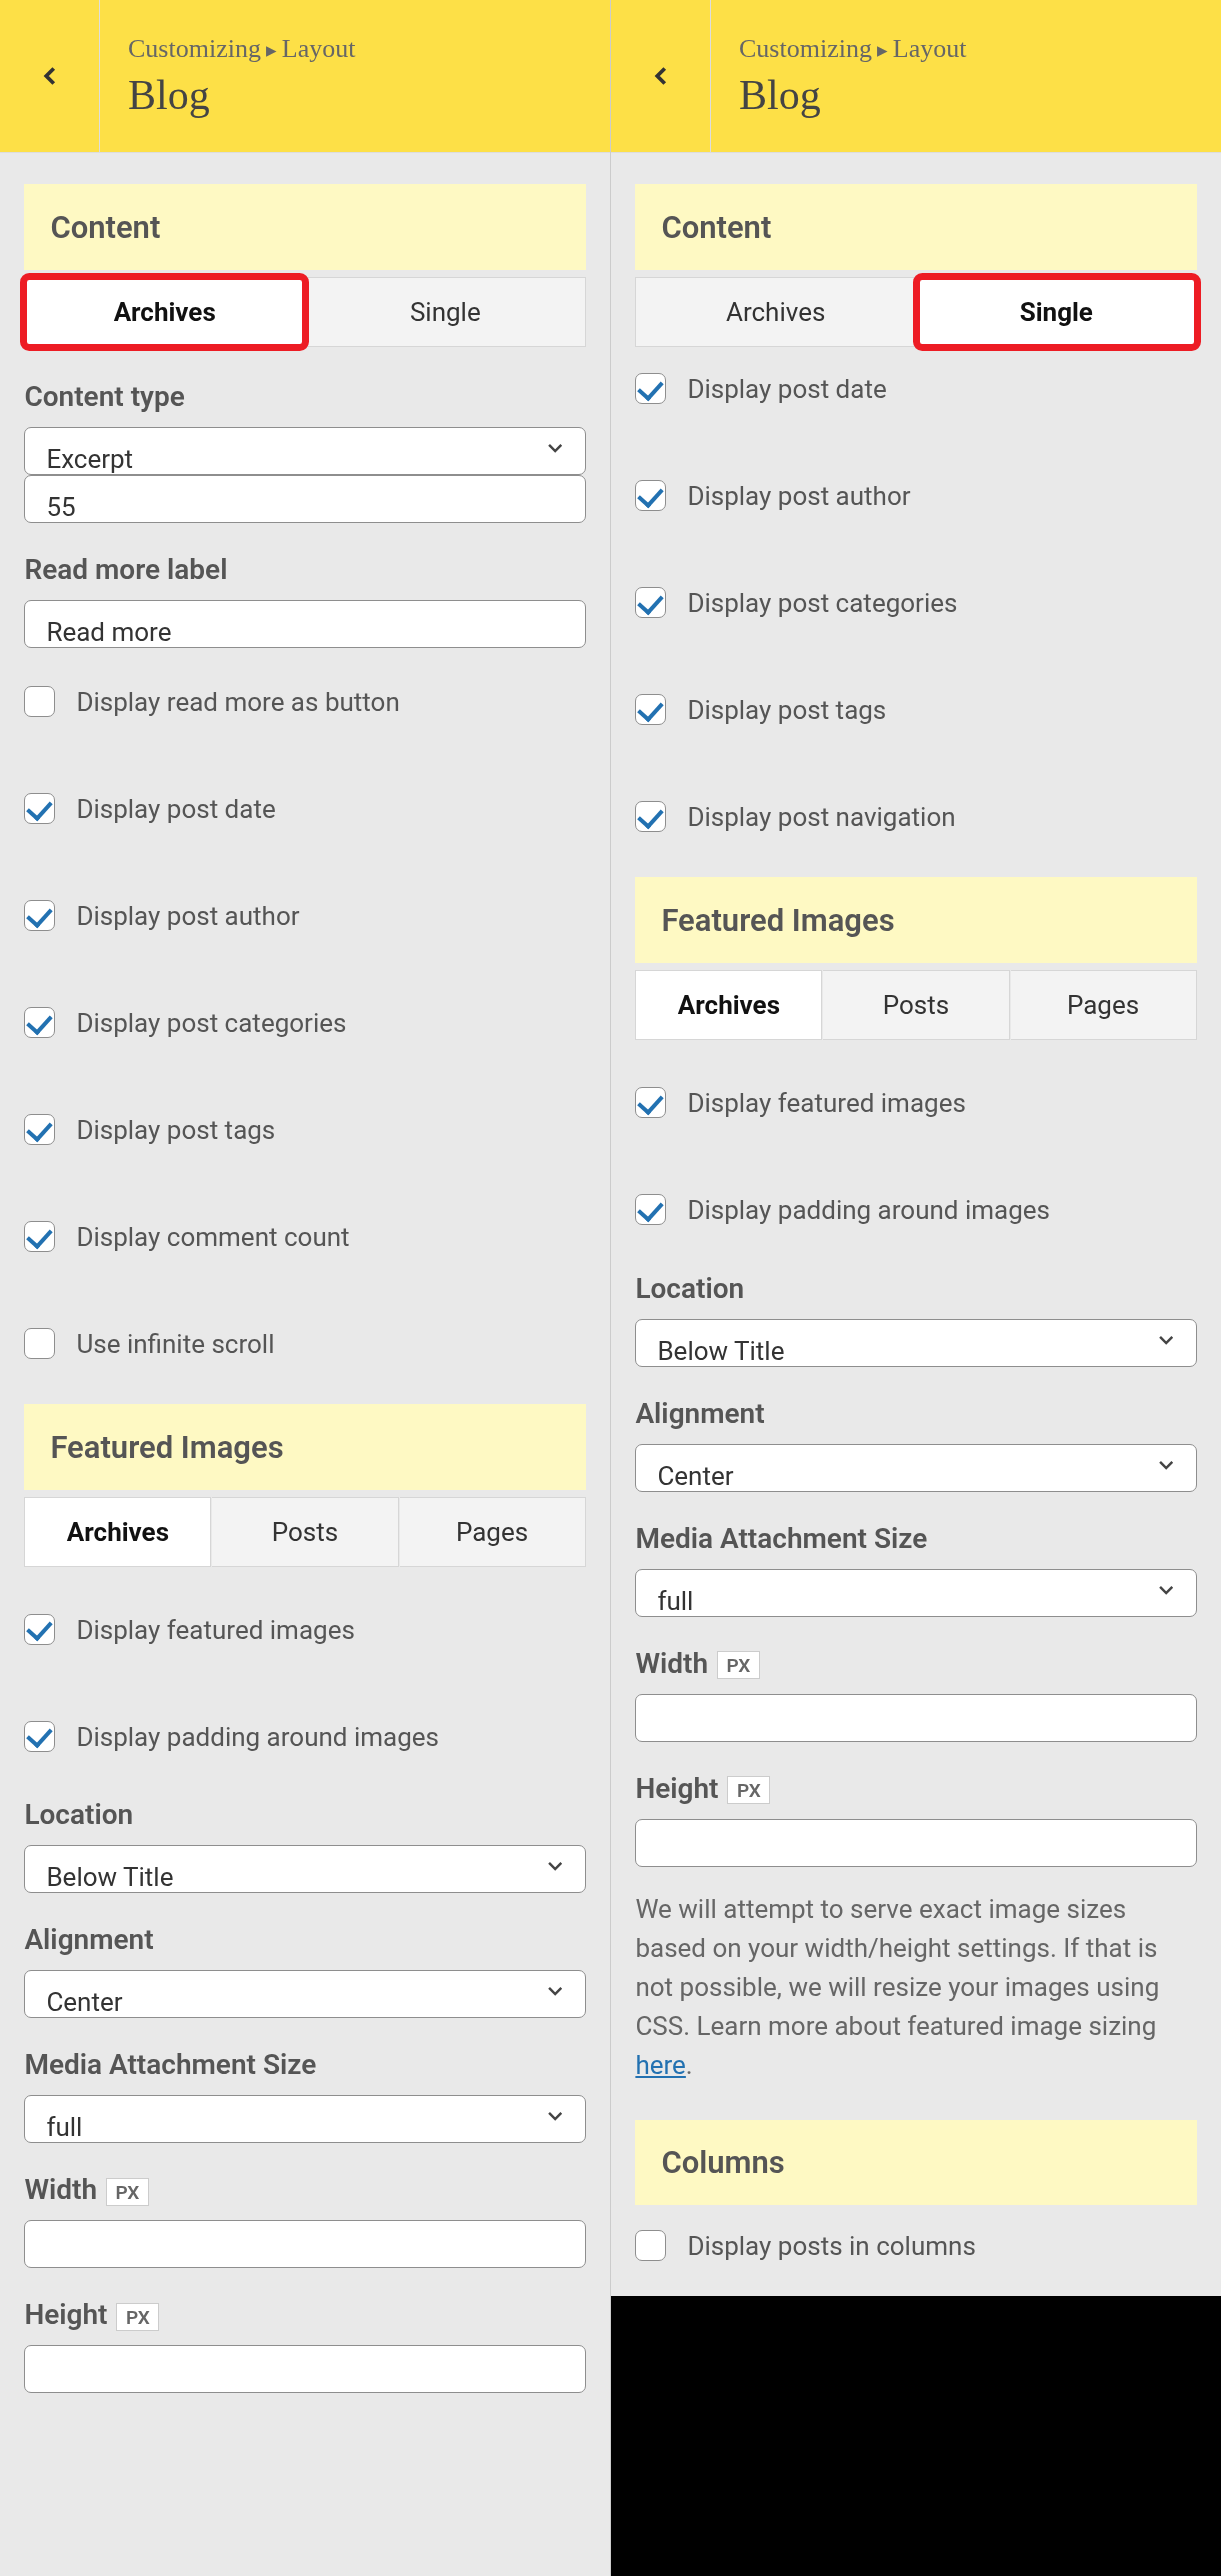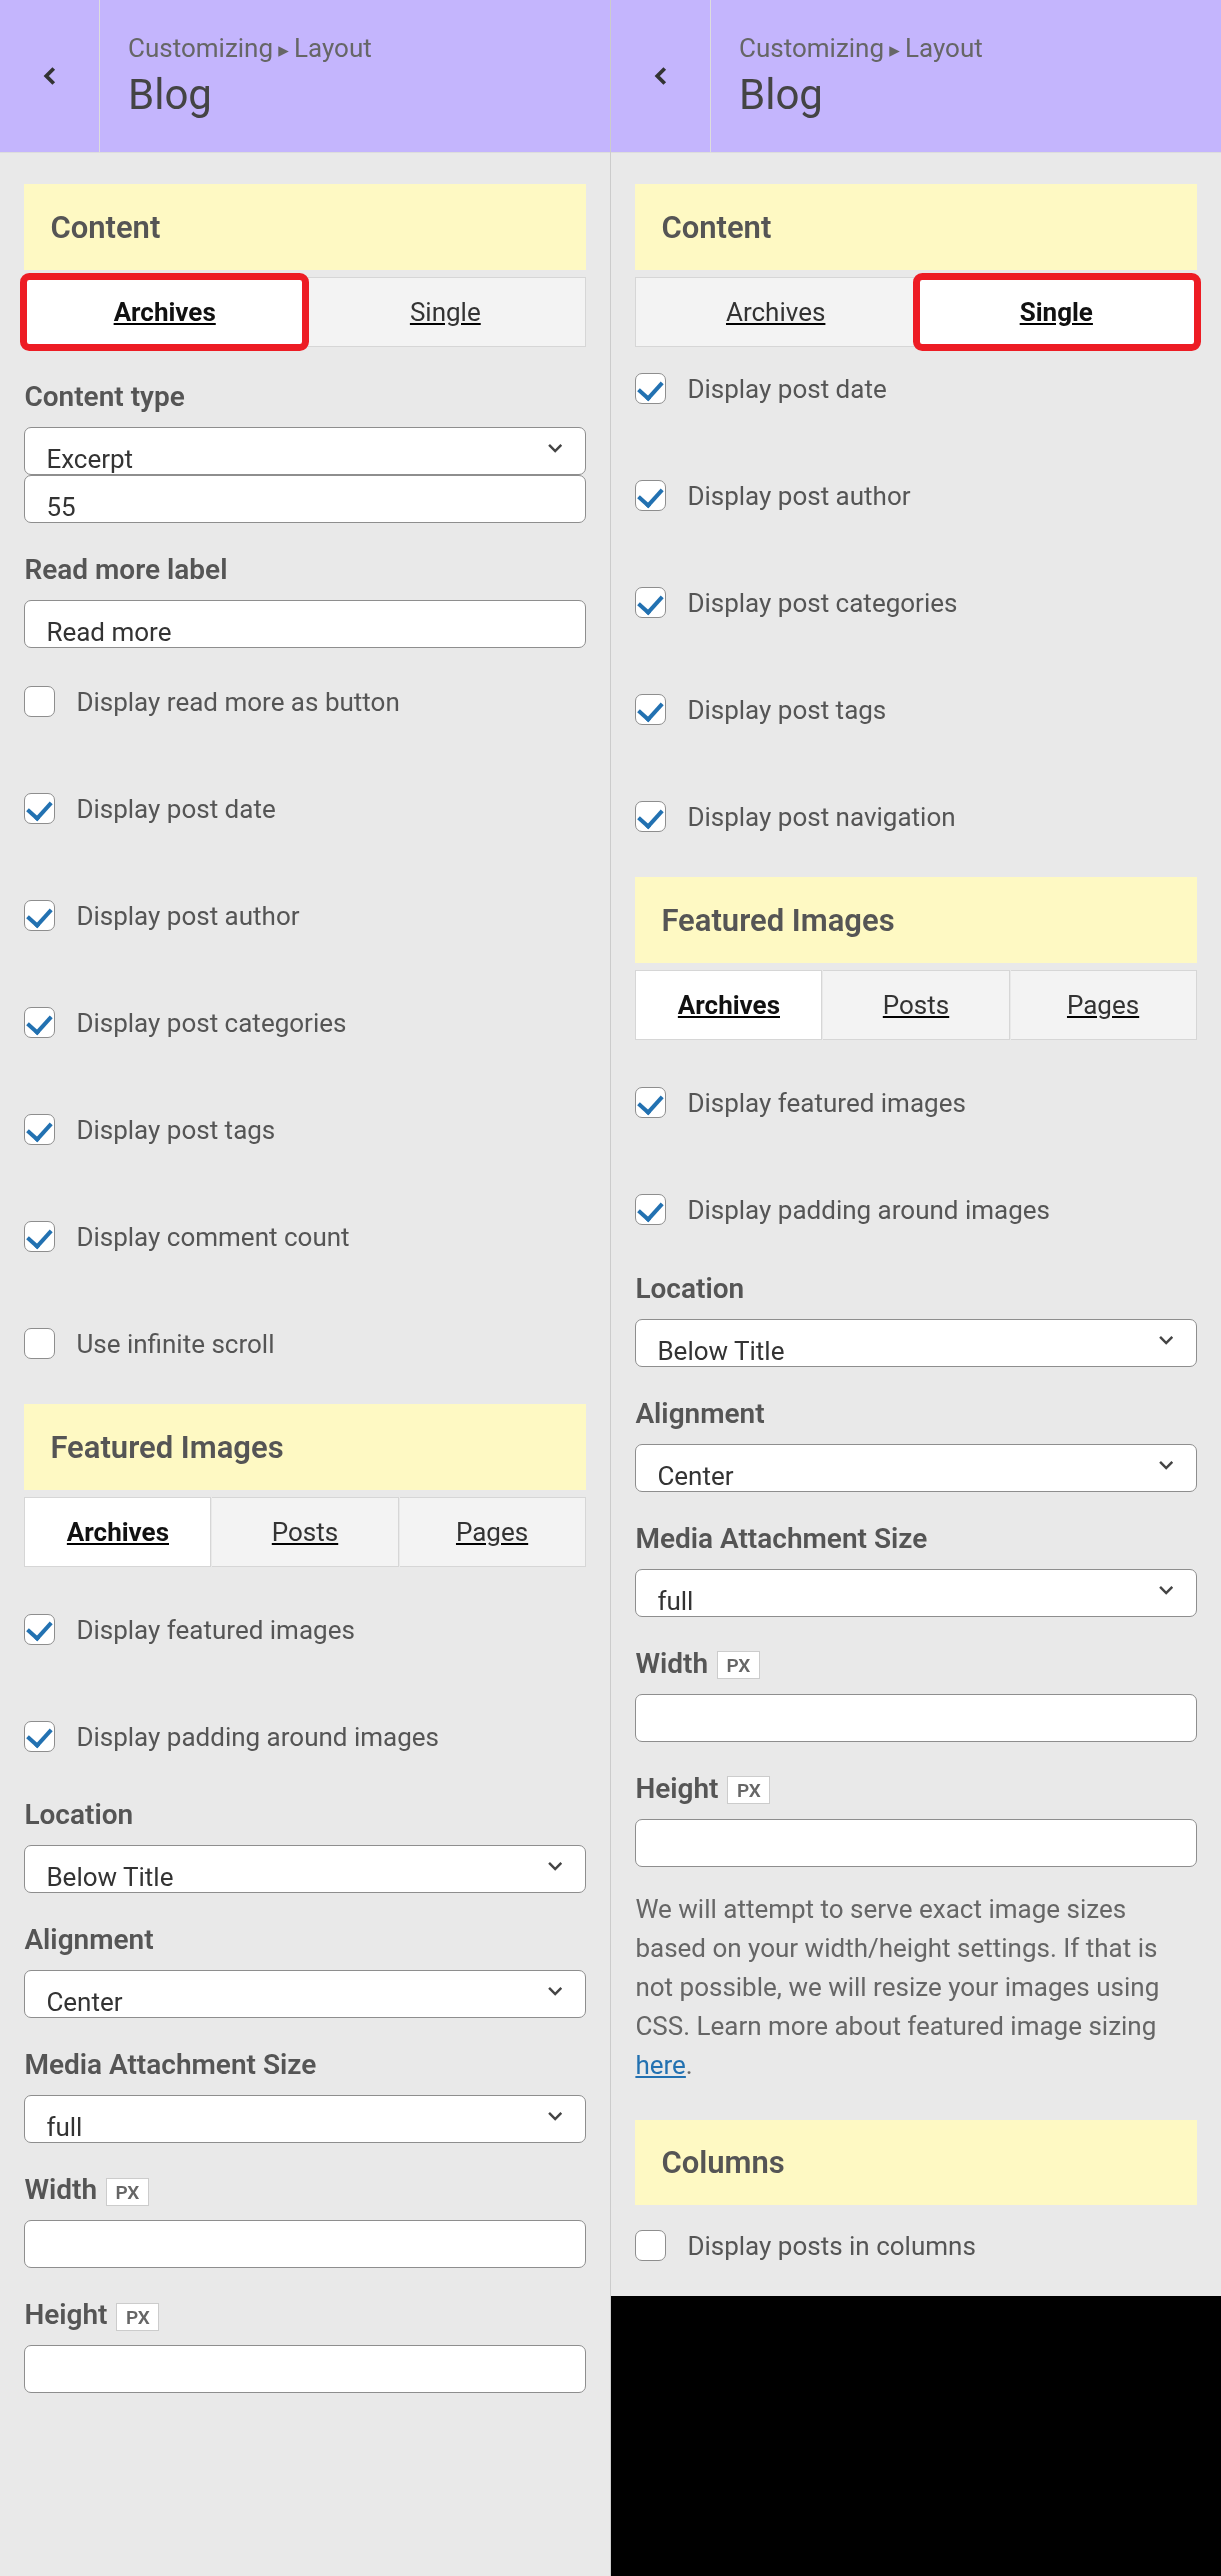--- a/index.html
+++ b/index.html
@@ -13,23 +13,24 @@
     background: #e9e9e9;
     border-right: 0.9px solid #ccc;
     display: flex;
     flex-direction: column;
   }
   .panel-left { width: 611px; min-height: 2576px; }
   .panel-right { width: 611px; min-height: 2576px; }
   .header {
     display: flex;
     align-items: stretch;
-    background: #c4b5fd;
+    background: #fde047;
     border-bottom: 0.9px solid #ddd;
     height: 153px;
+    font-family: Liberation Serif, serif;
   }
   .back-col {
     width: 100px;
     display: flex;
     align-items: center;
     justify-content: center;
     border-right: 0.9px solid #ddd;
     font-size: 38px;
     color: #333;
     user-select: none;
@@ -65,21 +66,20 @@
     font-size: 31px;
     font-weight: 600;
     color: #555;
     margin-top: 7px;
     margin-bottom: 7px;
   }
   .tabrow {
     display: flex;
     gap: 1px;
     margin-bottom: 24.4px;
-    text-decoration: underline;
   }
   .tabrow .tab {
     flex: 1;
     text-align: center;
     background: #f3f3f3;
     border: 0.9px solid #d6d6d6;
     padding: 19px 0;
     font-size: 26px;
     color: #333;
     cursor: pointer;

